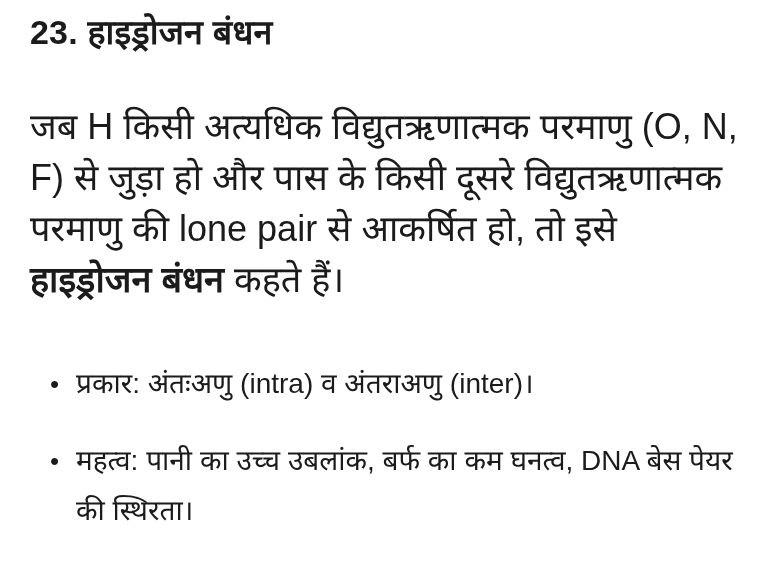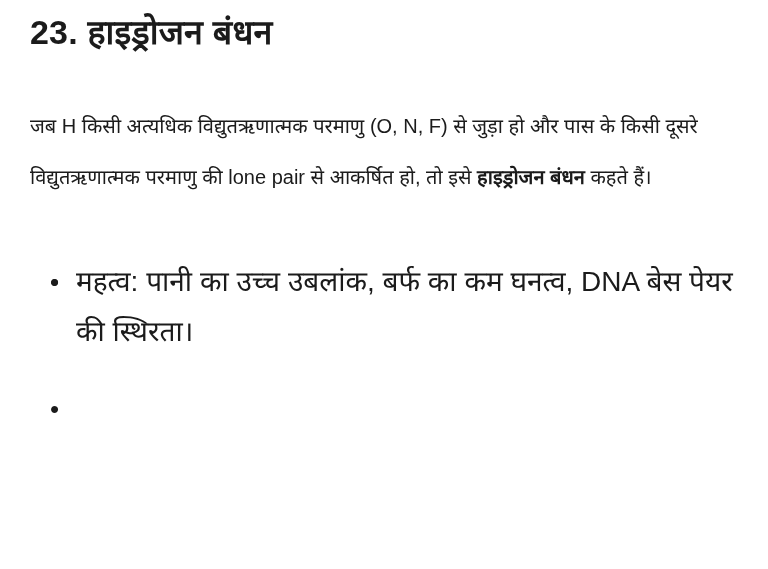--- a/index.html
+++ b/index.html
@@ -19,21 +19,21 @@
   }
   .title {
     font-size: 34px;
     font-weight: 700;
     line-height: 44px;
     margin: 0;
     letter-spacing: 0.2px;
   }
   .para {
     margin-top: 47px;
-    font-size: 20px;
+    font-size: 36px;
     line-height: 51px;
     max-width: 712px;
   }
   .para .bold-term {
     font-weight: 700;
   }
   .bullet-list {
     list-style: none;
     margin: 54px 0 0 0;
     padding: 0 0 0 46px;
@@ -63,20 +63,21 @@
 <div class="page">
 
   <h1 class="title">23. हाइड्रोजन बंधन</h1>
 
   <p class="para"><span>जब H किसी अत्यधिक विद्युतऋणात्मक परमाणु (O, N, F) से जुड़ा हो और पास के किसी दूसरे विद्युतऋणात्मक परमाणु की lone pair से आकर्षित हो, तो इसे </span><span class="bold-term">हाइड्रोजन बंधन</span><span> कहते हैं।</span></p>
 
   <ul class="bullet-list">
 
     <li class="bullet-item">
       <span class="bullet-dot">•</span>
+      <span>प्रकार: अंतःअणु (intra) व अंतराअणु (inter)।</span>
     </li>
 
     <li class="bullet-item">
       <span class="bullet-dot">•</span>
       <span>महत्व: पानी का उच्च उबलांक, बर्फ का कम घनत्व, DNA बेस पेयर की स्थिरता।</span>
     </li>
 
     <li class="bullet-item">
       <span class="bullet-dot">•</span>
     </li>

